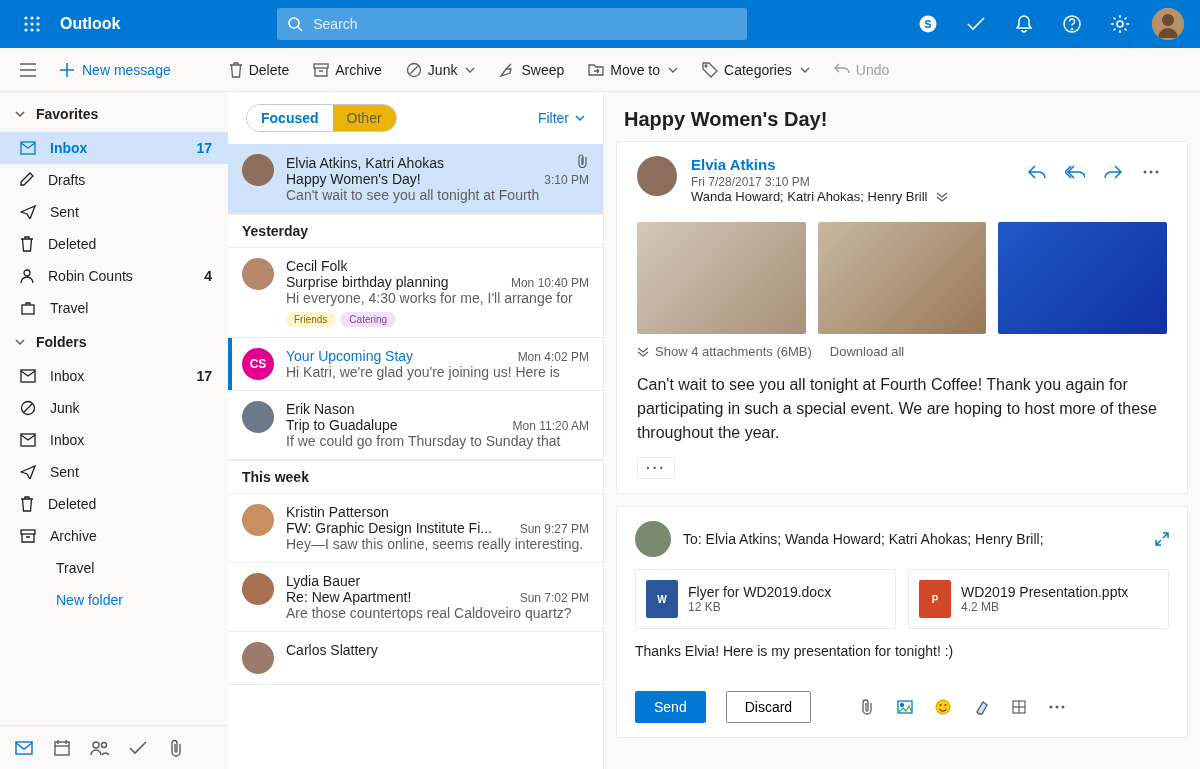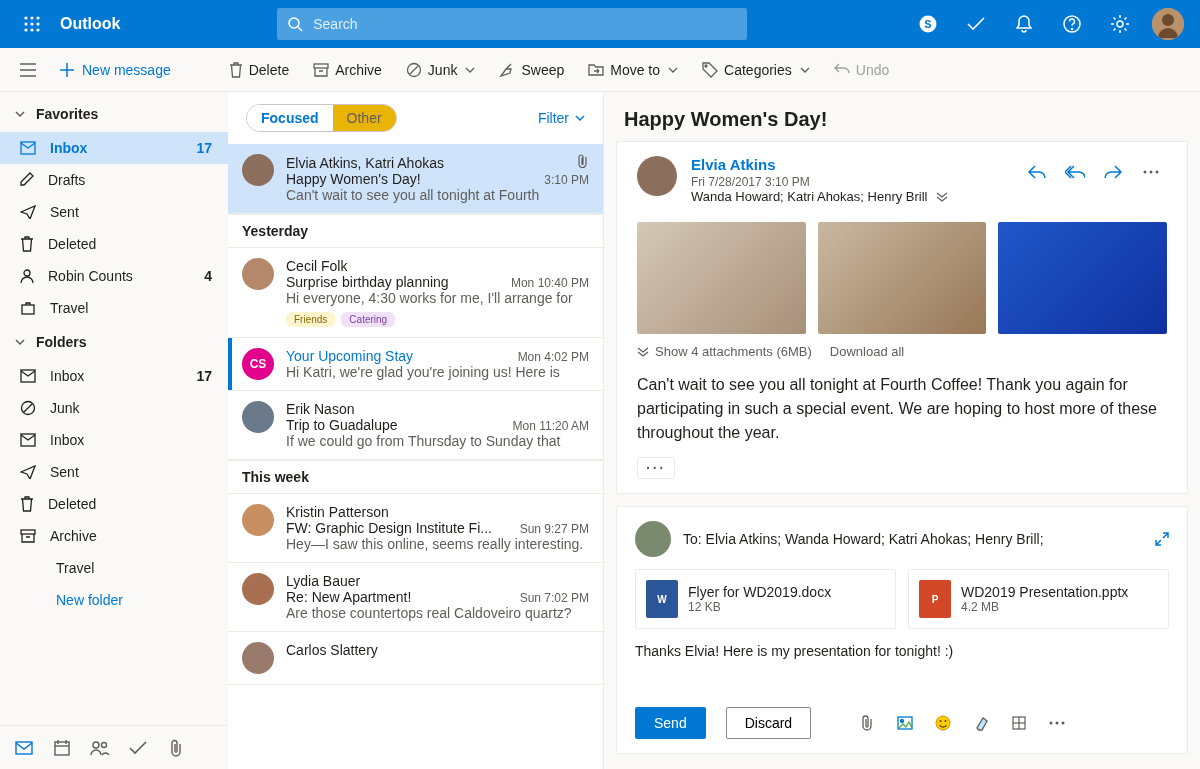--- a/index.html
+++ b/index.html
@@ -93,21 +93,21 @@
   .reply{background:#fff;border:1px solid var(--line);border-radius:2px;padding:14px 18px}
   .reprow{display:flex;align-items:center;gap:12px;margin-bottom:12px}
   .reava{width:36px;height:36px;border-radius:50%;background:#7a8a6f;flex-shrink:0}
   .repto{font-size:14px}
   .expand{margin-left:auto;cursor:pointer;color:var(--muted)}
   .attcards{display:flex;gap:12px;margin-bottom:14px}
   .attcard{flex:1;border:1px solid var(--line);border-radius:2px;padding:10px;display:flex;gap:10px;align-items:center}
   .fic{width:32px;height:38px;display:flex;align-items:center;justify-content:center;font-size:10px;font-weight:bold;color:#fff;border-radius:2px}
   .fic.word{background:#2b579a}.fic.ppt{background:#d24726}
   .attname{font-size:14px}.attsize{font-size:12px;color:var(--muted)}
-  .reptext{font-size:14px;margin-bottom:48px}
+  .reptext{font-size:14px;margin-bottom:32px}
   .repfoot{display:flex;align-items:center;gap:20px}
   .btn{height:32px;padding:0 18px;border:1px solid transparent;border-radius:2px;cursor:pointer;font-size:14px}
   .btn.primary{background:var(--blue);color:#fff}
   .btn.secondary{background:#fff;border-color:#8a8886}
   .repicons{display:flex;gap:6px;margin-left:20px}
   .repicon{width:32px;height:32px;display:flex;align-items:center;justify-content:center;cursor:pointer;color:var(--muted)}
 </style>
 </head>
 <body>
 

